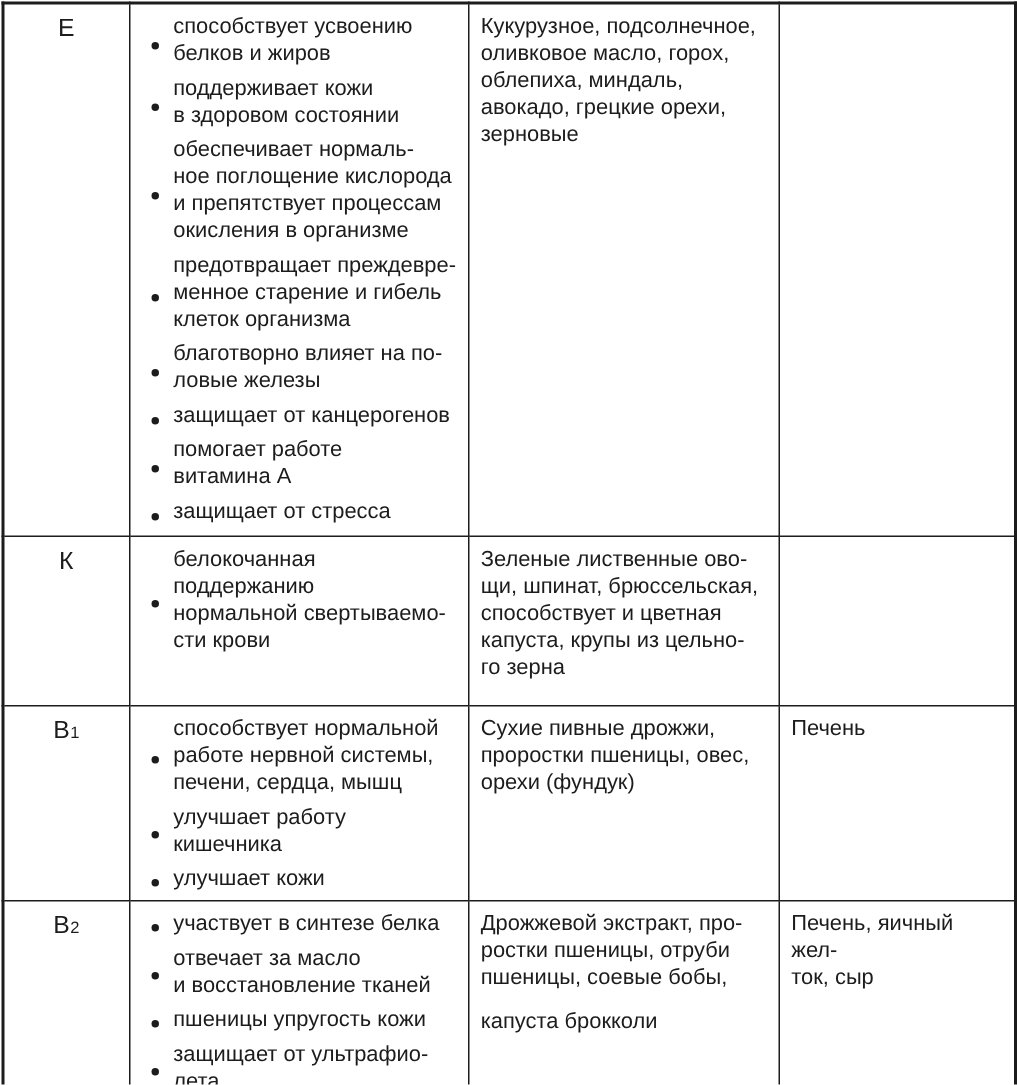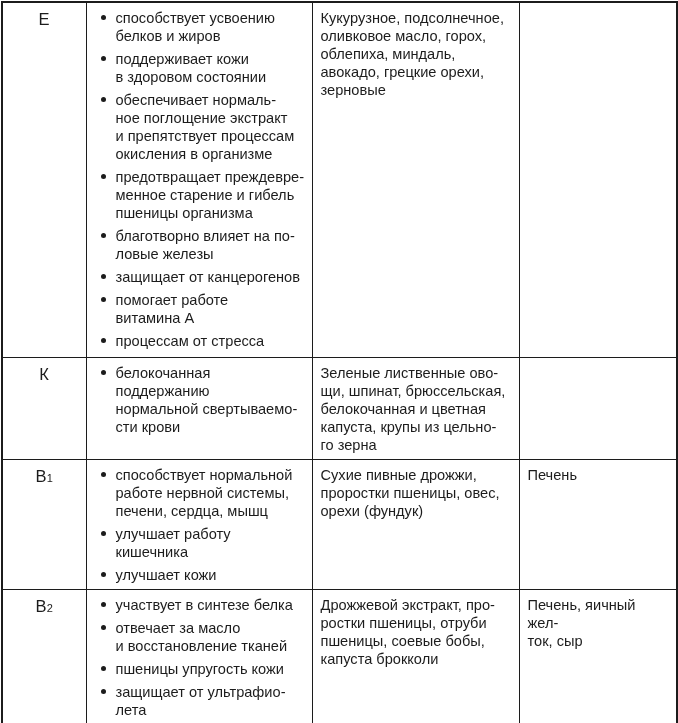--- a/index.html
+++ b/index.html
@@ -43,33 +43,33 @@
     text-align: center;
     font-size: 16.5px;
     padding-top: 7px;
     letter-spacing: 0.3px;
   }
   td.vit .sub {
     font-size: 11px;
     letter-spacing: 0;
   }
   td.fn { padding-left: 14px; padding-right: 5px; }
-  .item { display: flex; margin-bottom: 5px; }
+  .item { display: flex; margin-bottom: 5px; align-items: center; }
   .item:last-child { margin-bottom: 0; }
   .dot {
     flex: 0 0 5px;
     width: 5px;
     height: 5px;
     border-radius: 50%;
     background: #1c1c1c;
     margin: 6px 10px 0 0;
   }
   .itx { white-space: pre-line; }
   .src { white-space: pre-line; }
-  .src-extra { white-space: pre-line; }
+  .src-extra { white-space: pre-line; margin-top: 11px; }
 </style>
 </head>
 <body>
 
 <div class="page">
   <table class="vitamins">
     <colgroup>
       <col class="c-vit">
         <col class="c-fn">
         <col class="c-pl">
@@ -86,47 +86,47 @@
 белков и жиров</div>
             </div>
           <div class="item">
               <span class="dot"></span>
               <div class="itx">поддерживает кожи
 в здоровом состоянии</div>
             </div>
           <div class="item">
               <span class="dot"></span>
               <div class="itx">обеспечивает нормаль-
-ное поглощение экстракт
+ное поглощение кислорода
 и препятствует процессам
 окисления в организме</div>
             </div>
           <div class="item">
               <span class="dot"></span>
               <div class="itx">предотвращает преждевре-
 менное старение и гибель
-пшеницы организма</div>
+клеток организма</div>
             </div>
           <div class="item">
               <span class="dot"></span>
               <div class="itx">благотворно влияет на по-
 ловые железы</div>
             </div>
           <div class="item">
               <span class="dot"></span>
               <div class="itx">защищает от канцерогенов</div>
             </div>
           <div class="item">
               <span class="dot"></span>
               <div class="itx">помогает работе
 витамина А</div>
             </div>
           <div class="item">
               <span class="dot"></span>
-              <div class="itx">процессам от стресса</div>
+              <div class="itx">защищает от стресса</div>
             </div>
         </td>
         <td>
           <div class="src">Кукурузное, подсолнечное,
 оливковое масло, горох,
 облепиха, миндаль,
 авокадо, грецкие орехи,
 зерновые</div>
           <div class="src-extra"></div>
         </td>
@@ -141,21 +141,21 @@
           <div class="item">
               <span class="dot"></span>
               <div class="itx">белокочанная поддержанию
 нормальной свертываемо-
 сти крови</div>
             </div>
         </td>
         <td>
           <div class="src">Зеленые лиственные ово-
 щи, шпинат, брюссельская,
-белокочанная и цветная
+способствует и цветная
 капуста, крупы из цельно-
 го зерна</div>
           <div class="src-extra"></div>
         </td>
         <td>
           <div class="src"></div>
         </td>
       </tr>
 
       <tr class="r2">

